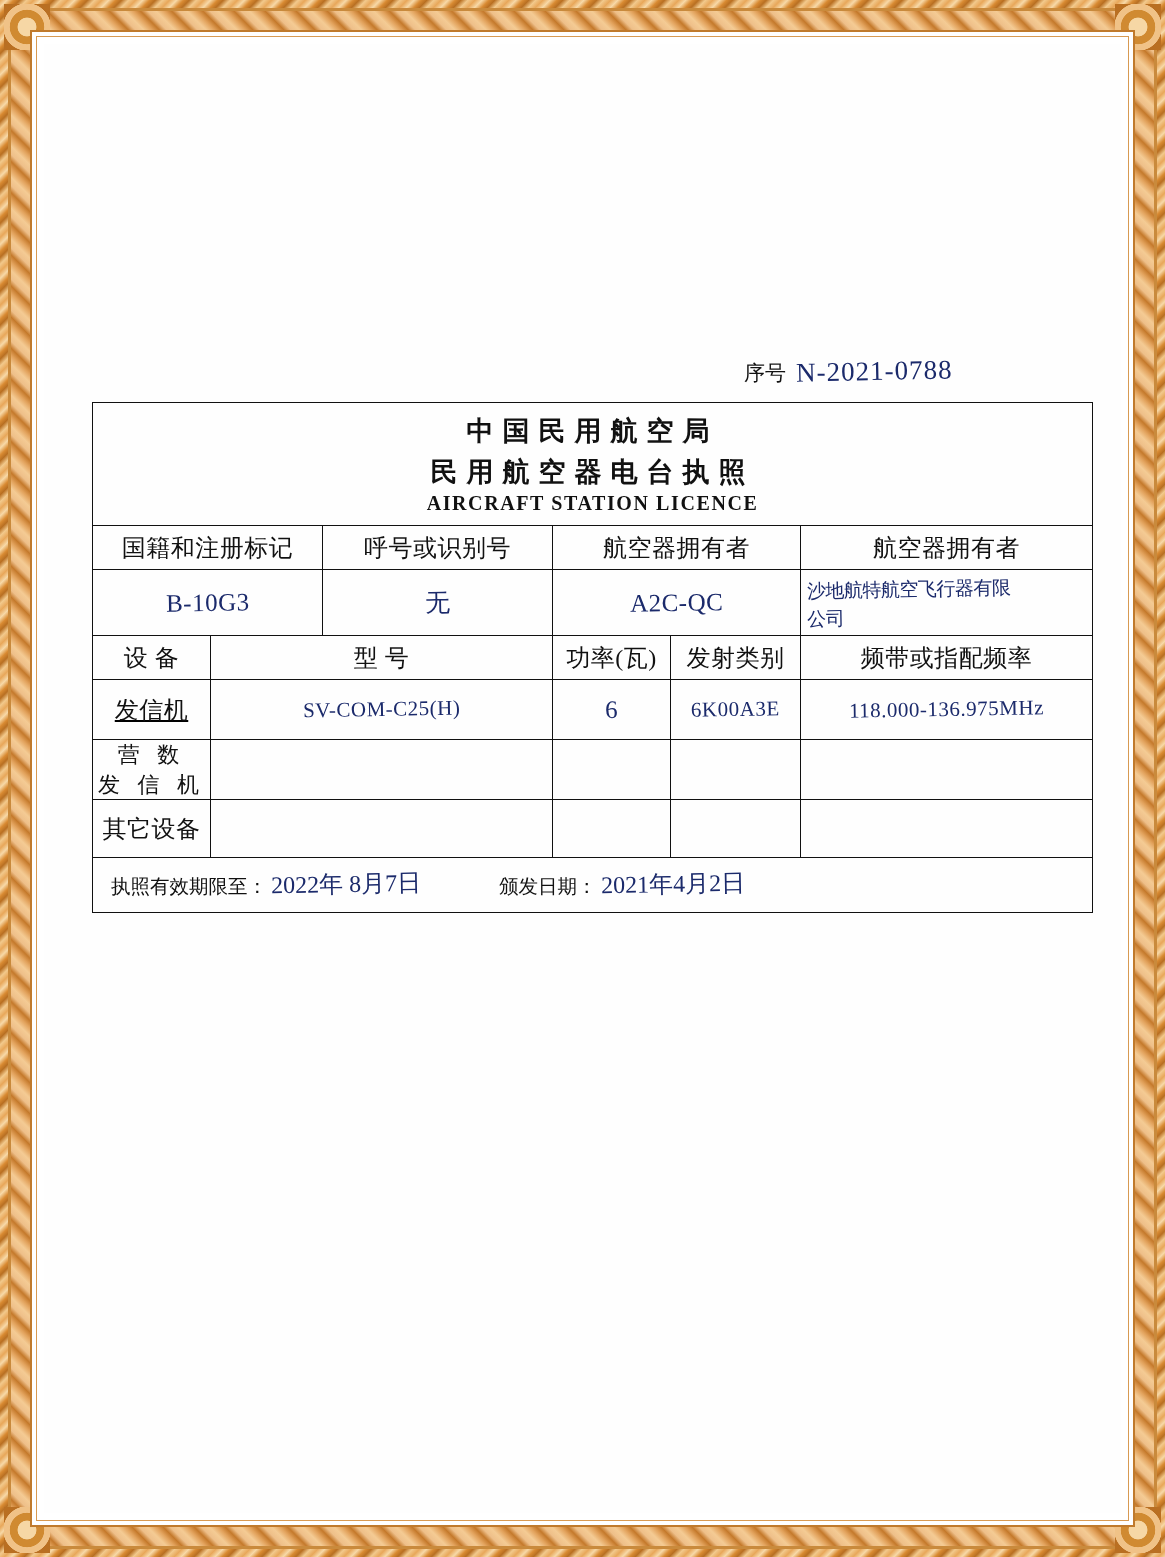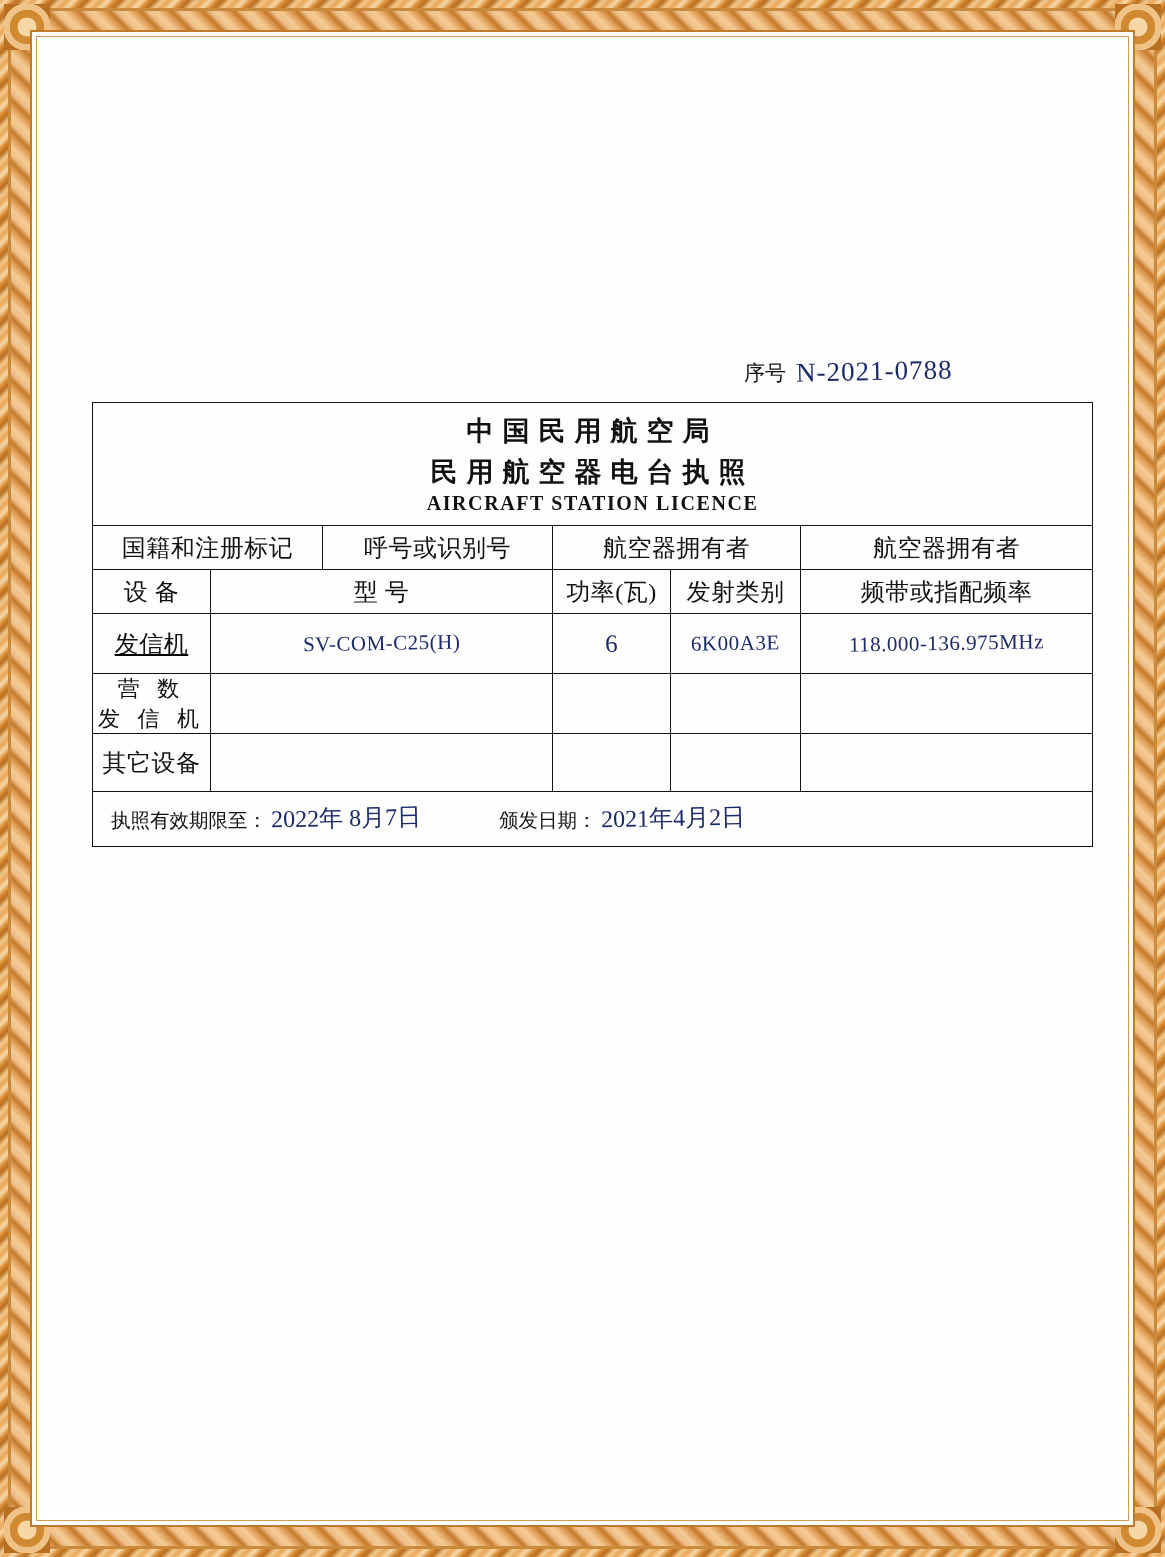--- a/index.html
+++ b/index.html
@@ -331,20 +331,35 @@
       </tr>
 
 
       <tr>
         <td colspan="2" class="hdr">国籍和注册标记</td>
         <td class="hdr">呼号或识别号</td>
         <td colspan="2" class="hdr">航空器拥有者</td>
         <td class="hdr">航空器拥有者</td>
       </tr>
 
+      <tr class="row-tall">
+        <td colspan="2">
+          <span class="hand">B-10G3</span>
+        </td>
+        <td>
+          <span class="hand">无</span>
+        </td>
+        <td colspan="2">
+          <span class="hand">A2C-QC</span>
+        </td>
+        <td class="owner-cell">
+          <span class="owner-l1">沙地航特航空飞行器有限</span>
+          <span class="owner-l2">公司</span>
+        </td>
+      </tr>
 
       <tr>
         <td class="hdr">设  备</td>
         <td colspan="2" class="hdr">型    号</td>
         <td class="hdr">功率(瓦)</td>
         <td class="hdr">发射类别</td>
         <td class="hdr">频带或指配频率</td>
       </tr>
 
       <tr class="row-h">

